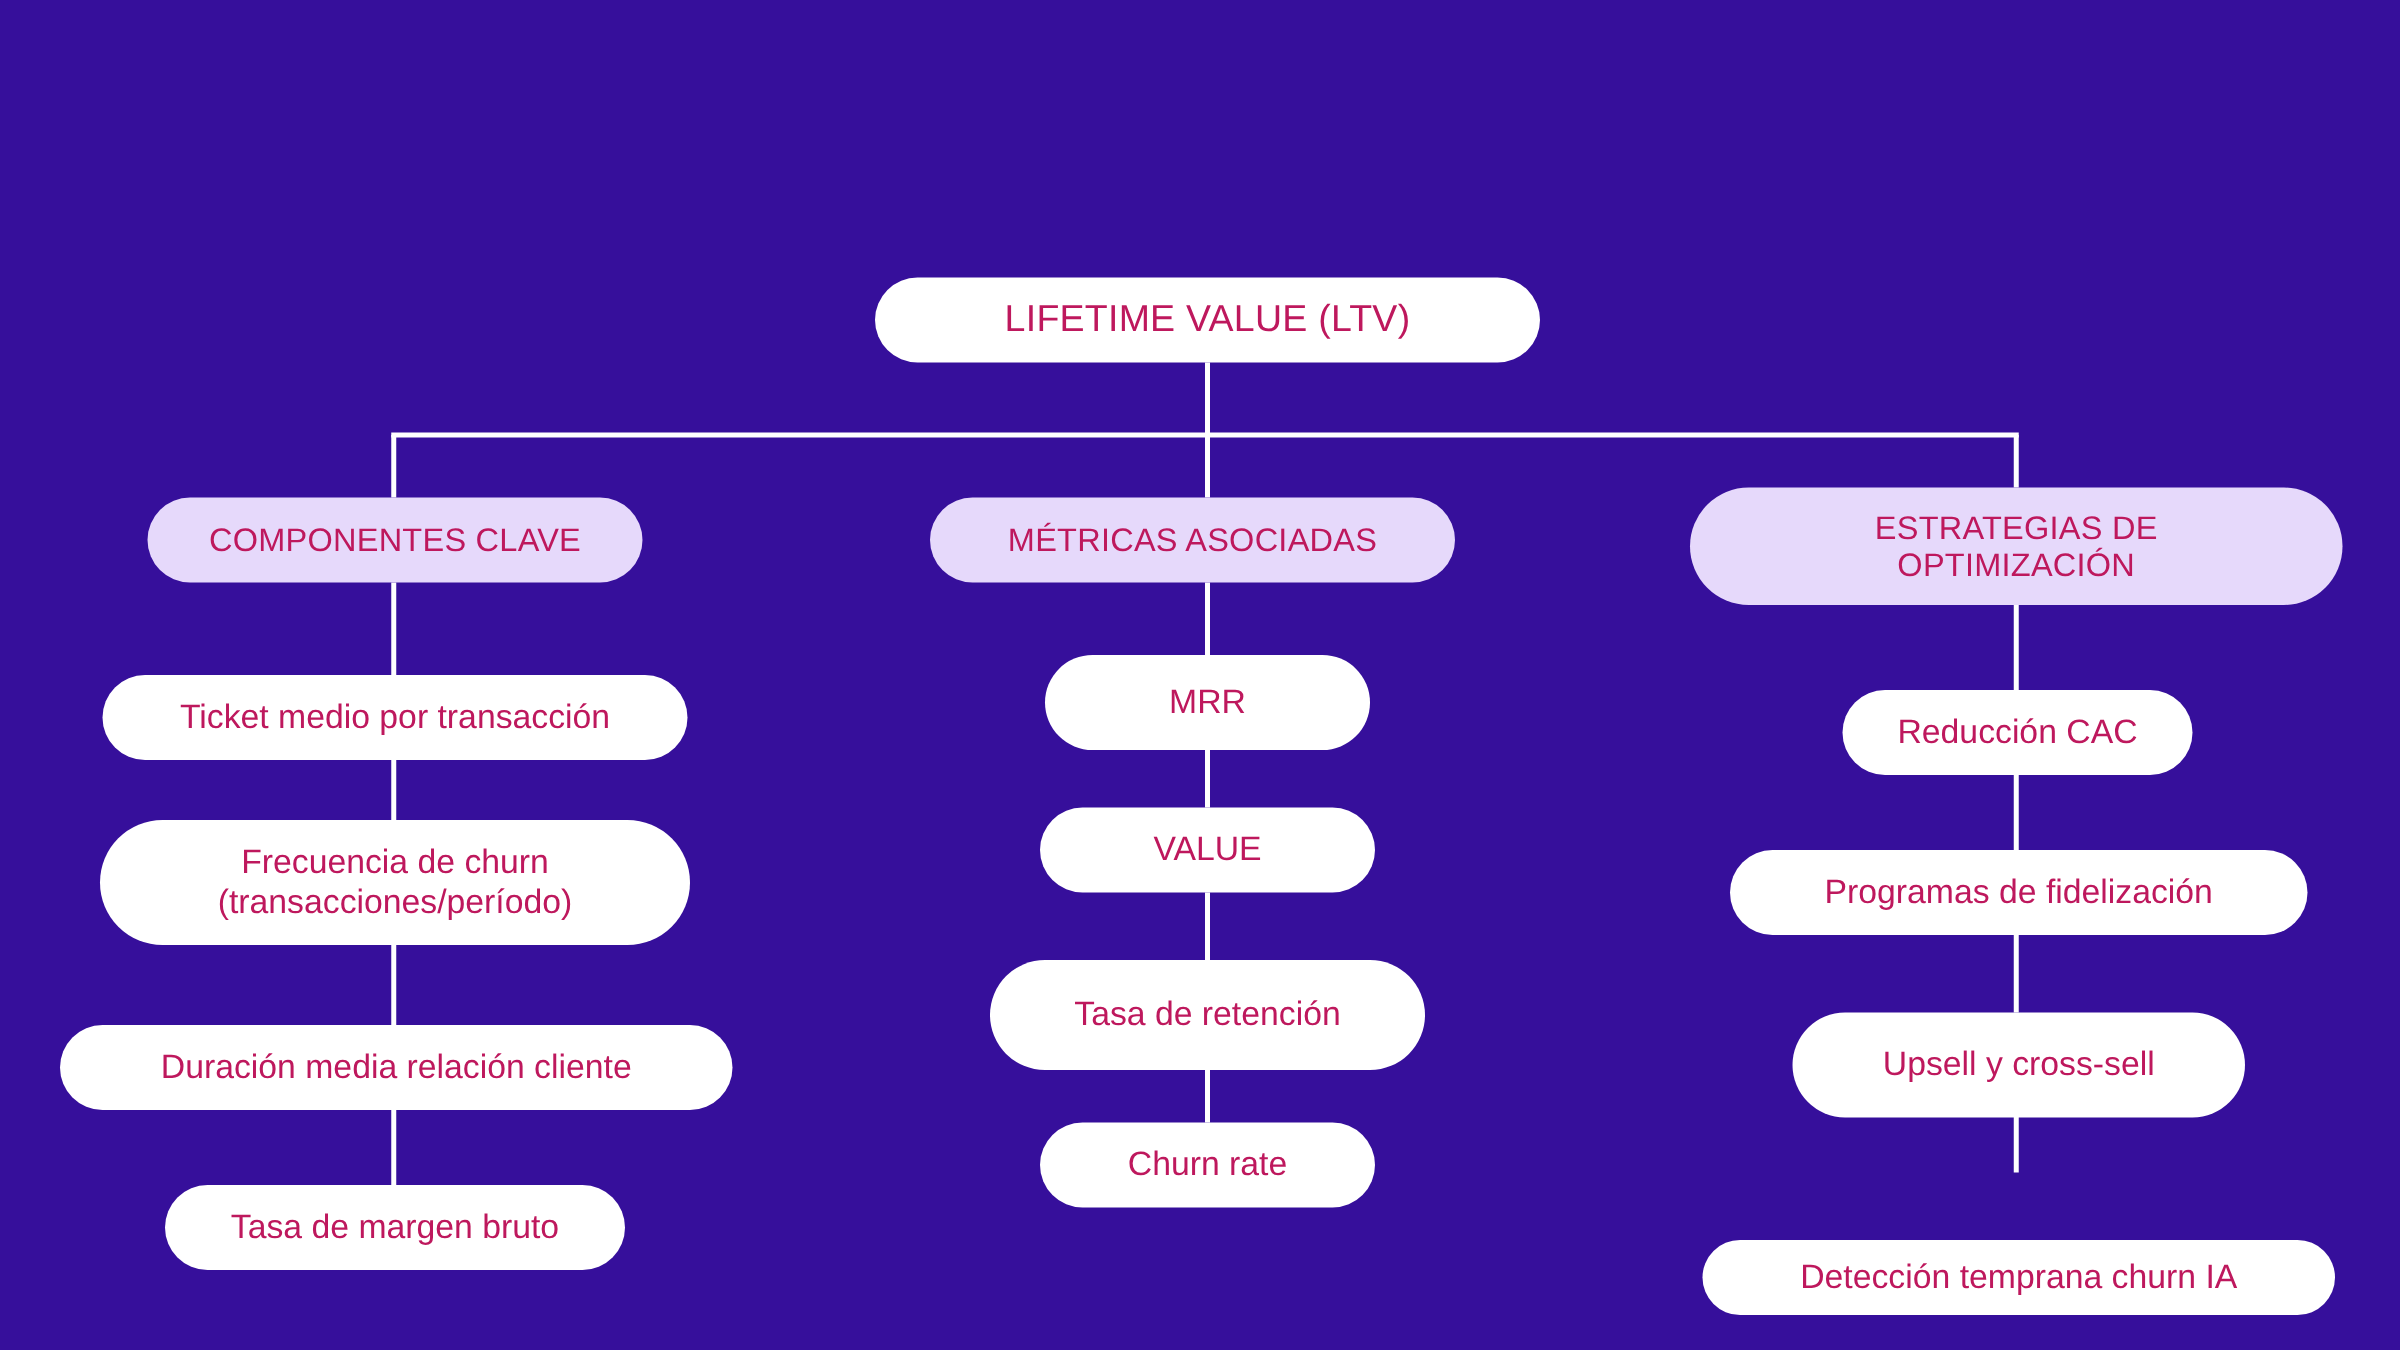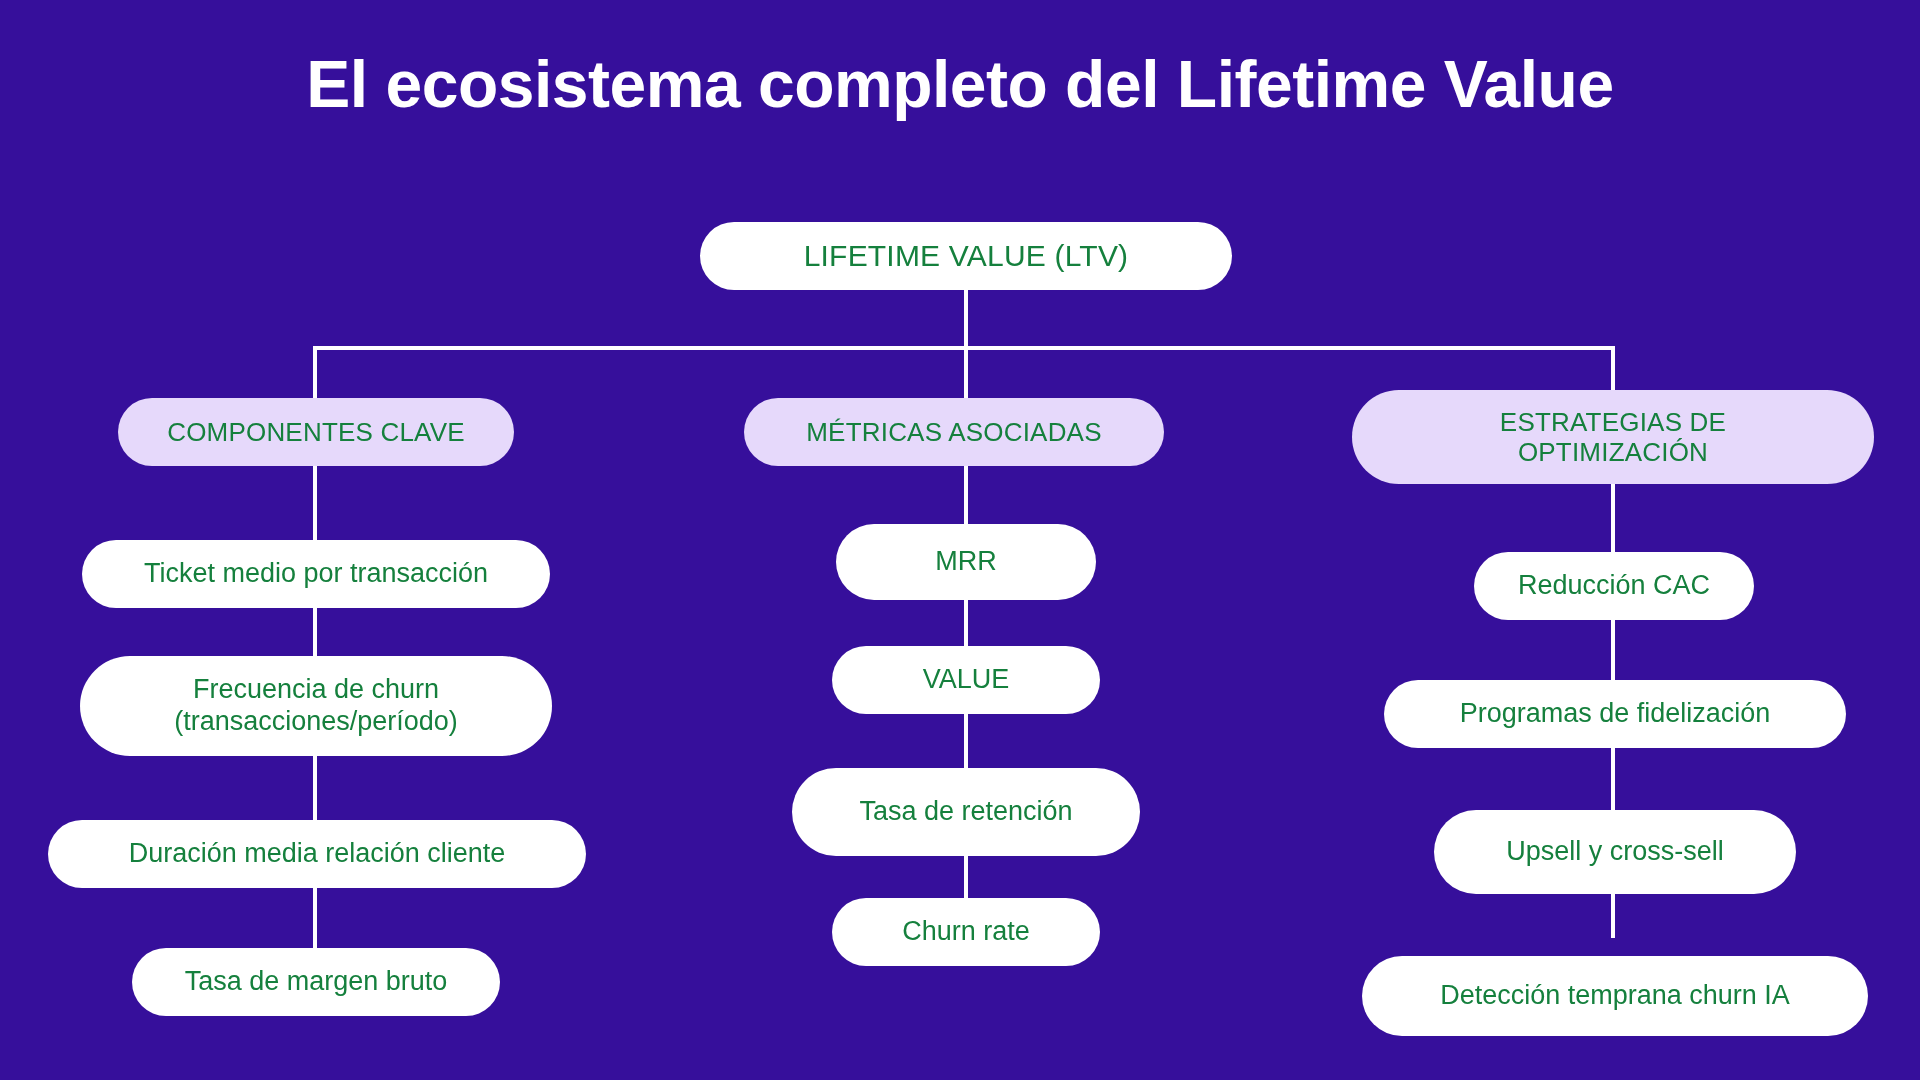--- a/index.html
+++ b/index.html
@@ -49,21 +49,21 @@
 
   
   .node {
     position: absolute;
     box-sizing: border-box;
     display: flex;
     align-items: center;
     justify-content: center;
     text-align: center;
     border-radius: 999px;
-    color: #15803d;
+    color: #be185d;
     background: #FFFFFF;
     padding: 0 22px;
     line-height: 1.17;
     white-space: pre-line;
   }
 
   .node.root {
     font-size: 30px;
     font-weight: 400;
     letter-spacing: 0.2px;
@@ -79,21 +79,20 @@
   .node.leaf {
     font-size: 27px;
     font-weight: 400;
   }
 </style>
 </head>
 <body>
 
 <div id="canvas">
 
-  <div id="title">El ecosistema completo del Lifetime Value</div>
 
   <svg id="connectors" viewBox="0 0 1920 1080">
       <line x1="966" y1="290" x2="966" y2="348" stroke="#FFFFFF" stroke-width="4"></line>
       <line x1="313" y1="348" x2="1615" y2="348" stroke="#FFFFFF" stroke-width="4"></line>
       <line x1="315" y1="348" x2="315" y2="398" stroke="#FFFFFF" stroke-width="4"></line>
       <line x1="315" y1="466" x2="315" y2="540" stroke="#FFFFFF" stroke-width="4"></line>
       <line x1="315" y1="608" x2="315" y2="656" stroke="#FFFFFF" stroke-width="4"></line>
       <line x1="315" y1="756" x2="315" y2="820" stroke="#FFFFFF" stroke-width="4"></line>
       <line x1="315" y1="888" x2="315" y2="948" stroke="#FFFFFF" stroke-width="4"></line>
       <line x1="966" y1="348" x2="966" y2="398" stroke="#FFFFFF" stroke-width="4"></line>
@@ -119,16 +118,16 @@
       <div class="node category" style="left: 744px; top: 398px; width: 420px; height: 68px;">MÉTRICAS ASOCIADAS</div>
       <div class="node leaf" style="left: 836px; top: 524px; width: 260px; height: 76px;">MRR</div>
       <div class="node leaf" style="left: 832px; top: 646px; width: 268px; height: 68px;">VALUE</div>
       <div class="node leaf" style="left: 792px; top: 768px; width: 348px; height: 88px;">Tasa de retención</div>
       <div class="node leaf" style="left: 832px; top: 898px; width: 268px; height: 68px;">Churn rate</div>
       <div class="node category" style="left: 1352px; top: 390px; width: 522px; height: 94px;">ESTRATEGIAS DE
 OPTIMIZACIÓN</div>
       <div class="node leaf" style="left: 1474px; top: 552px; width: 280px; height: 68px;">Reducción CAC</div>
       <div class="node leaf" style="left: 1384px; top: 680px; width: 462px; height: 68px;">Programas de fidelización</div>
       <div class="node leaf" style="left: 1434px; top: 810px; width: 362px; height: 84px;">Upsell y cross-sell</div>
-      <div class="node leaf" style="left: 1362px; top: 956px; width: 506px; height: 80px;">Detección temprana churn IA</div>
+      <div class="node leaf" style="left: 1362px; top: 992px; width: 506px; height: 60px;">Detección temprana churn IA</div>
     </div>
 
 </div>
 
 </body></html>

